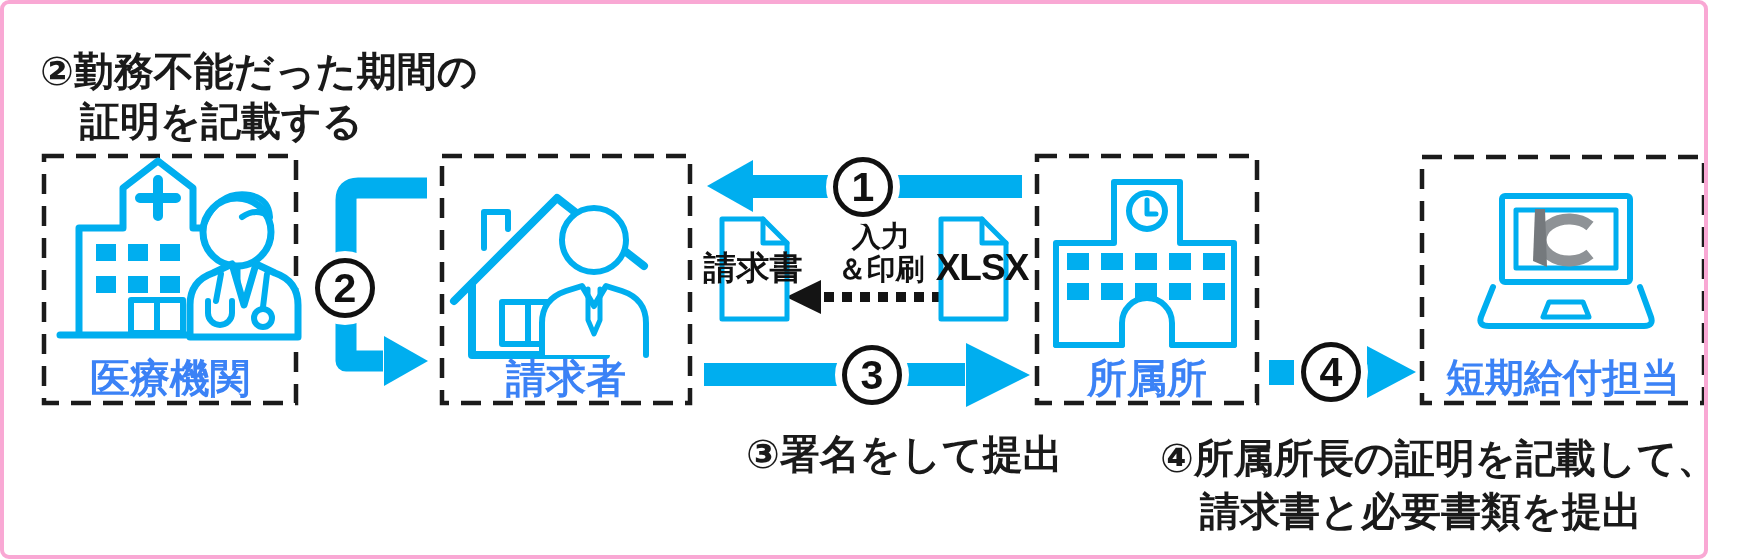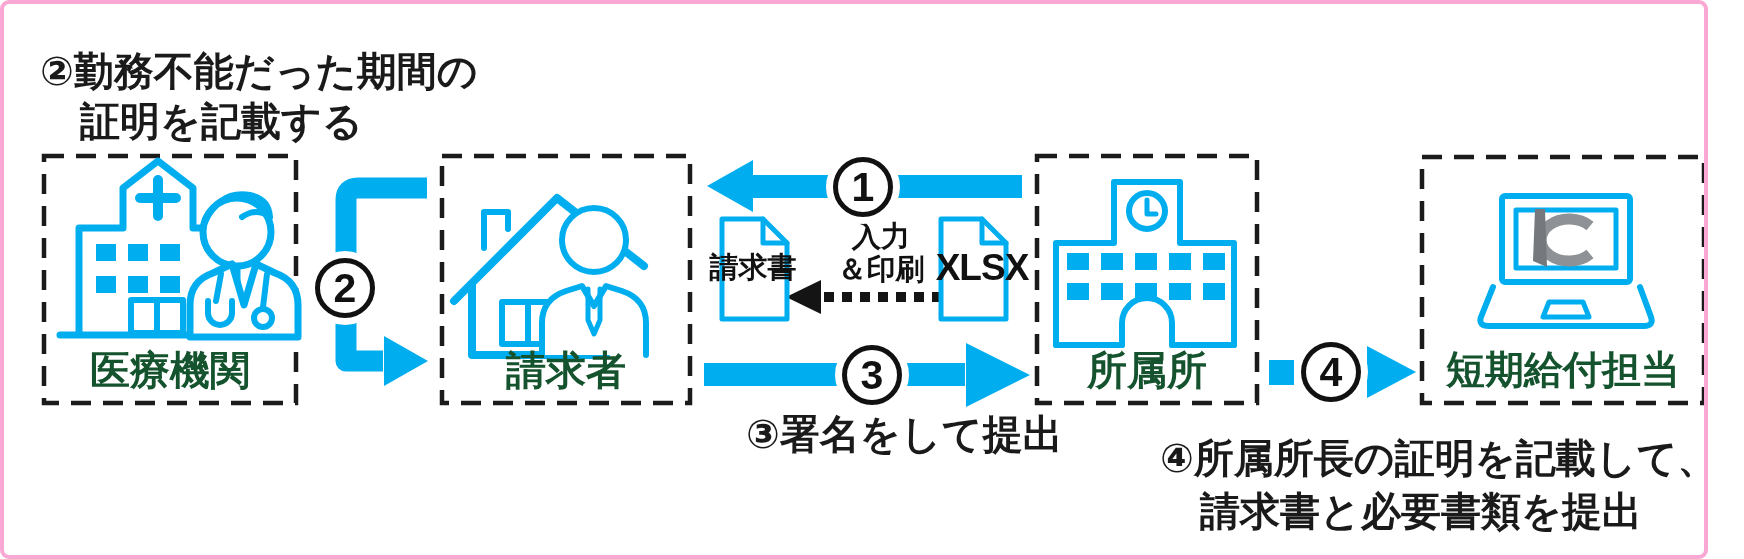--- a/index.html
+++ b/index.html
@@ -24,21 +24,21 @@
   .note{
     position:absolute;z-index:3;
     font-weight:700;font-size:40px;line-height:50px;
     color:var(--ink);white-space:nowrap;letter-spacing:0px;
   }
   .note .l2{padding-left:40px;}
   .note4{line-height:53px;}
   .box-label{
     position:absolute;z-index:3;
     font-weight:700;font-size:40px;line-height:44px;
-    text-align:center;color:#14532d;white-space:nowrap;
+    text-align:center;color:#3b82f6;white-space:nowrap;margin-top:8px;
   }
   .mid-label{
     position:absolute;z-index:3;transform:translate(-50%,-50%);
     font-weight:700;color:#111;white-space:nowrap;
   }
   .badge{
     position:absolute;z-index:4;
     width:50px;height:50px;border-radius:50%;
     background:#fff;border:5px solid #111;
     box-shadow:0 0 0 7px #fff;
@@ -164,35 +164,35 @@
       <path class="s" stroke-width="5" d="M 1545,298 L 1539,313 H 1585 L 1579,298 Z"></path>
     </g>
   </svg>
 
   <div class="note" style="left:36px;top:42px;">
     <div class="l1">②勤務不能だった期間の</div>
     <div class="l2">証明を記載する</div>
   </div>
 
 
-  <div class="note" style="left:742px;top:405px;">
+  <div class="note" style="left:742px;top:425px;">
     <div class="l1">③署名をして提出</div>
   </div>
 
   <div class="note note4" style="left:1156px;top:428px;">
     <div class="l1">④所属所長の証明を記載して、</div>
     <div class="l2">請求書と必要書類を提出</div>
   </div>
 
   <div class="box-label" style="left:40px;width:252px;top:344px;">医療機関</div>
   <div class="box-label" style="left:438px;width:248px;top:344px;">請求者</div>
   <div class="box-label" style="left:1033px;width:220px;top:344px;text-align:center;">所属所</div>
   <div class="box-label" style="left:1418px;width:282px;top:344px;font-size:39px;">短期給付担当</div>
 
-  <div class="mid-label" style="left:749px;top:264px;font-size:29px;text-align:right;">請求書</div>
+  <div class="mid-label" style="left:749px;top:264px;font-size:33px;text-align:right;">請求書</div>
   <div class="mid-label" style="left:978px;top:264px;font-size:37px;letter-spacing:-1px;">XLSX</div>
   <div class="mid-label" style="left:877px;top:233px;font-size:29px;">入力</div>
   <div class="mid-label" style="left:877px;top:266px;font-size:29px;">＆印刷</div>
 
   <div class="badge" style="left:829px;top:153px;">1</div>
   <div class="badge" style="left:311px;top:254px;">2</div>
   <div class="badge" style="left:838px;top:341px;">3</div>
   <div class="badge" style="left:1297px;top:338px;">4</div>
 
 </div>

